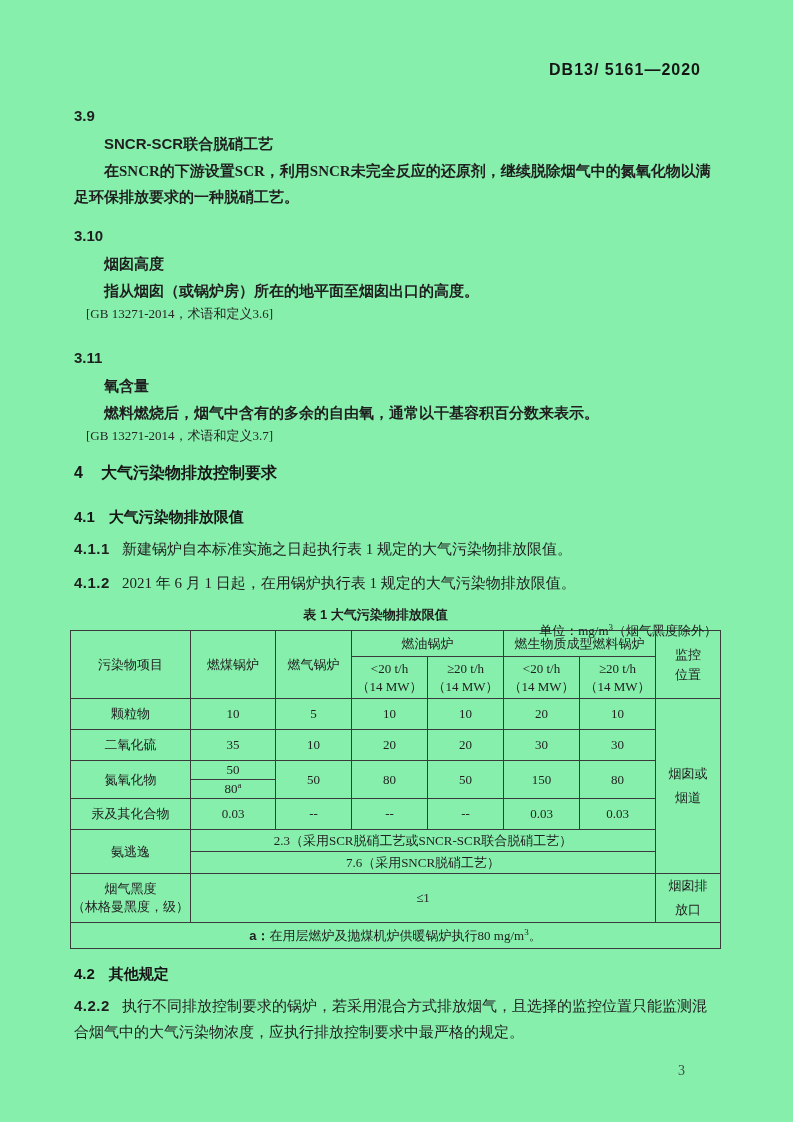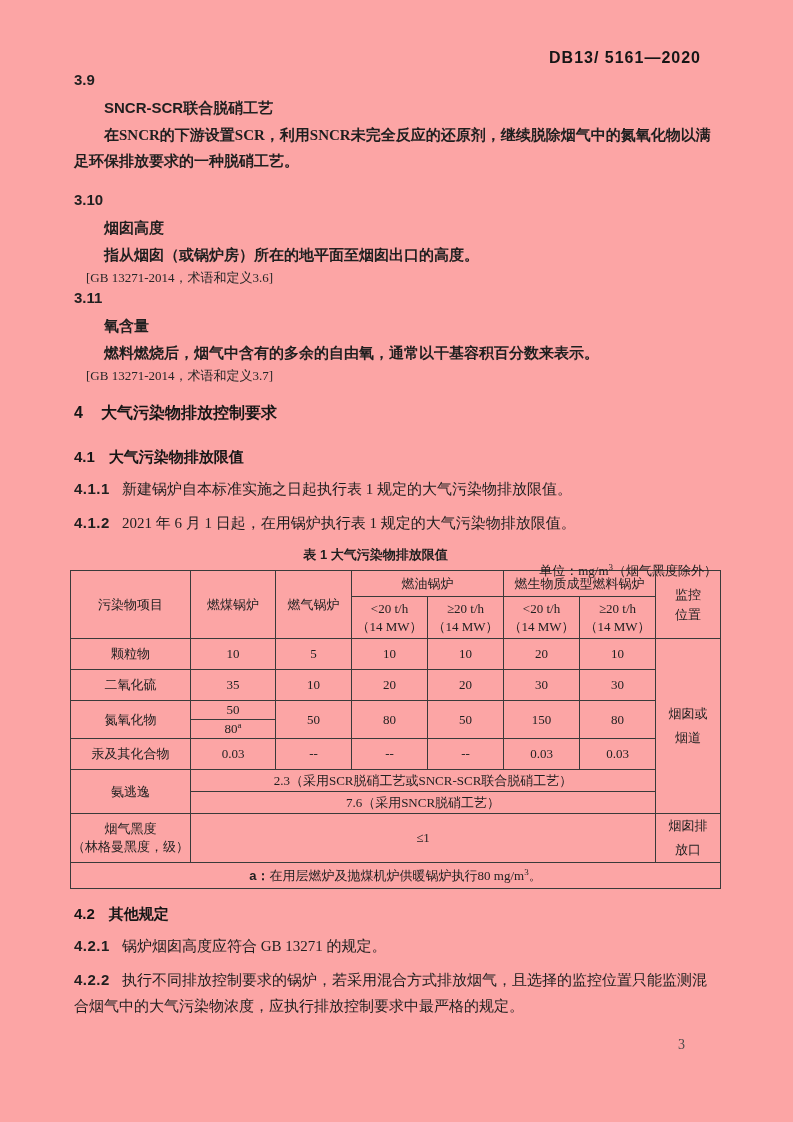--- a/index.html
+++ b/index.html
@@ -1,41 +1,42 @@
 <!DOCTYPE html>
 <html><head>
 <meta charset="utf-8">
 <style>
   html, body { margin: 0; padding: 0; background: #fff; }
   .page {
     position: relative;
     width: 793px;
     height: 1122px;
-    background: #fca5a5;
+    background: #86efac;
     box-sizing: border-box;
-    padding: 46px 72px 0 74px;
+    padding: 58px 72px 0 74px;
     font-family: "Liberation Serif", "DejaVu Serif", serif;
     color: #1f1f1f;
     overflow: hidden;
   }
   .doc-code {
     text-align: right;
     padding-right: 20px;
     font-family: "Liberation Sans", "DejaVu Sans", sans-serif;
     font-weight: bold;
     font-size: 16px;
     line-height: 24px;
     letter-spacing: 1px;
     color: #161616;
   }
   .term-num {
     font-family: "Liberation Sans", "DejaVu Sans", sans-serif;
     font-weight: bold;
     font-size: 15px;
     line-height: 20px;
+    margin-top: 24px;
   }
   .tnum-2 { margin-top: 16px; }
   .term-title {
     font-family: "Liberation Sans", "DejaVu Sans", sans-serif;
     font-weight: bold;
     font-size: 15px;
     line-height: 20px;
     margin: 8px 0 0 30px;
   }
   .term-def {
@@ -288,23 +289,20 @@
       <tr>
         <td colspan="8" class="footnote-cell"><span class="fn-label">a：</span><span>在用层燃炉及抛煤机炉供暖锅炉执行80 mg/m</span><sup>3</sup><span>。</span></td>
       </tr>
     </tbody>
   </table>
 
   <div class="sub-heading second">
     <span class="hnum">4.2</span><span>其他规定</span>
   </div>
 
-  <p class="clause">
-    <span class="cnum">4.2.1</span><span>锅炉烟囱高度应符合 GB 13271 的规定。</span>
-  </p>
 
   <p class="clause">
     <span class="cnum">4.2.2</span><span>执行不同排放控制要求的锅炉，若采用混合方式排放烟气，且选择的监控位置只能监测混合烟气中的大气污染物浓度，应执行排放控制要求中最严格的规定。</span>
   </p>
 
   <div class="page-num">3</div>
 
 </div>
 
 </body></html>

